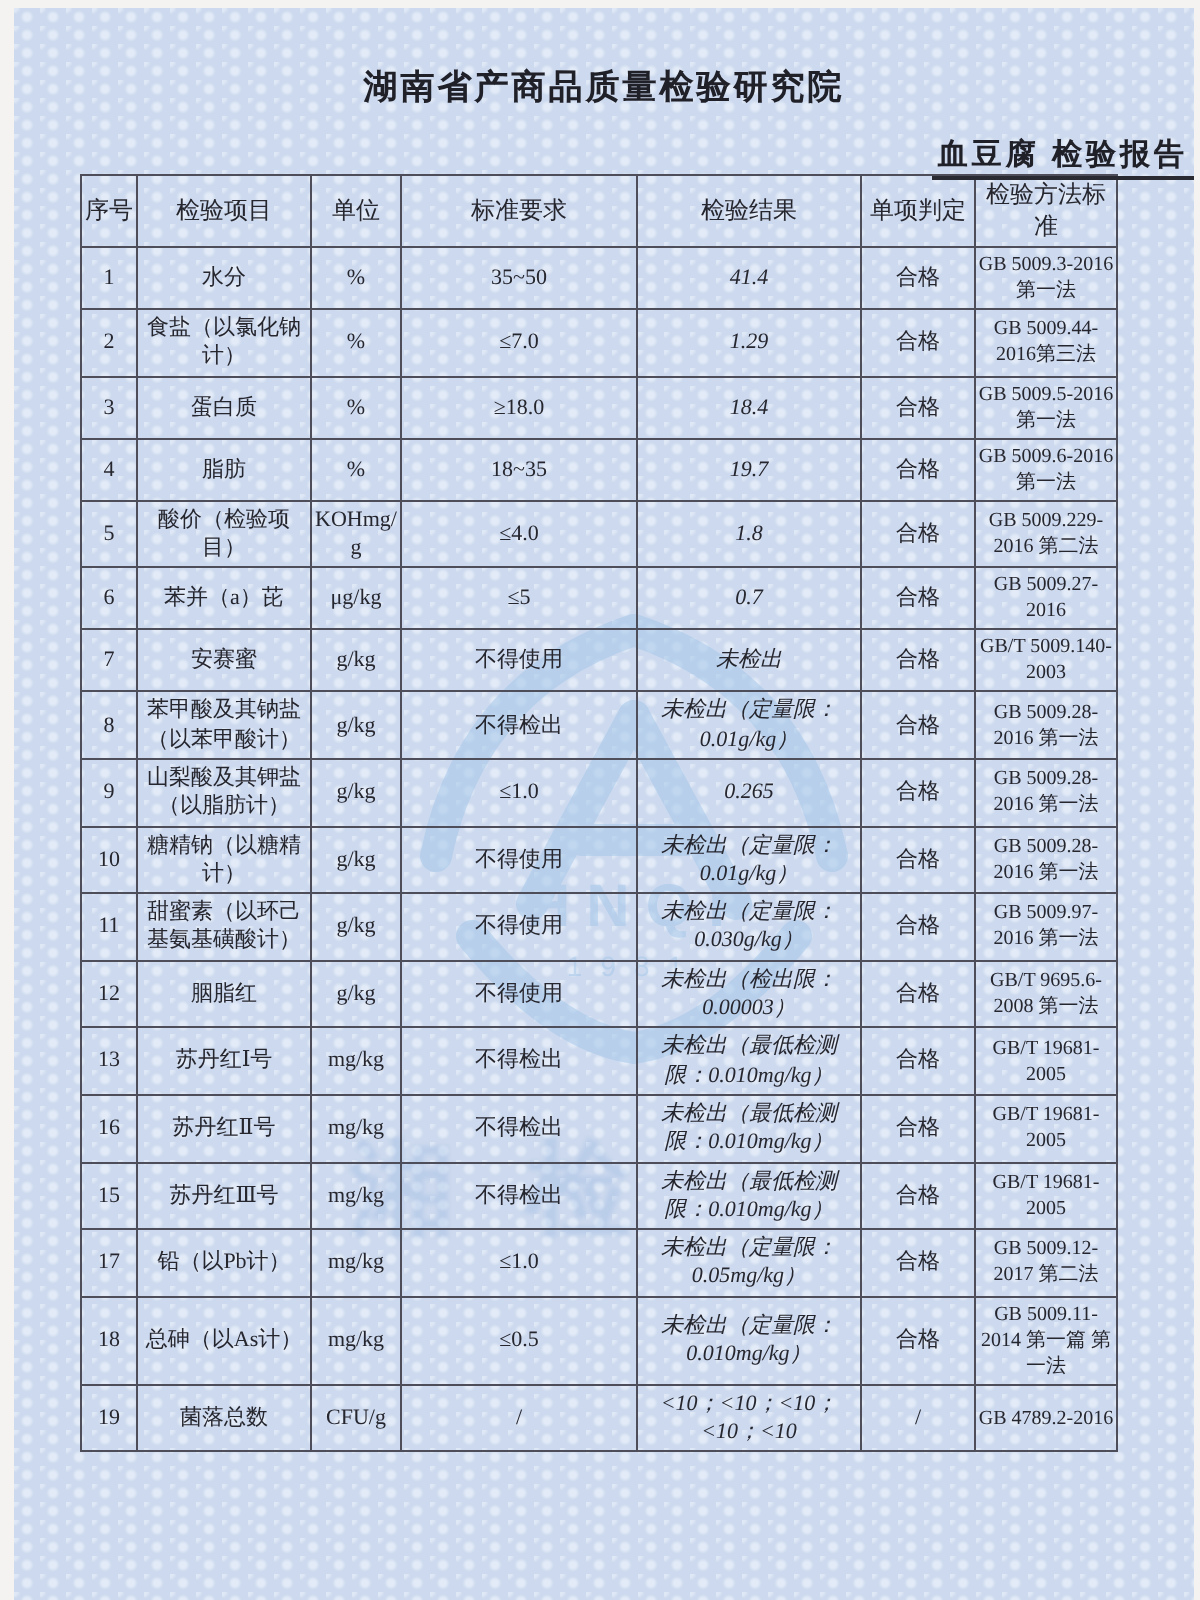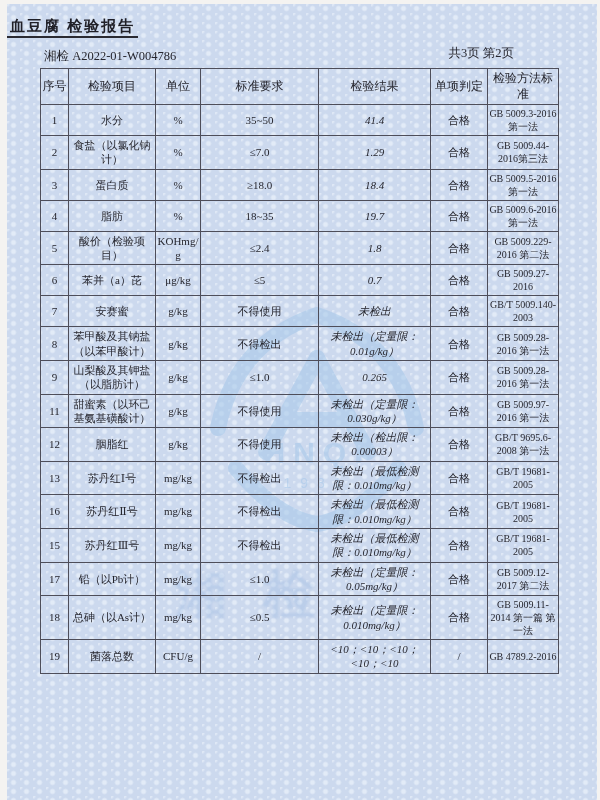--- a/index.html
+++ b/index.html
@@ -16,21 +16,21 @@
       radial-gradient(circle at 50% 50%, rgba(238,244,252,.65) 1.6px, rgba(238,244,252,0) 3.4px),
       radial-gradient(circle at 0% 0%, rgba(238,244,252,.55) 1.6px, rgba(238,244,252,0) 3.4px);
     background-size:13px 9px;
   }
   .content{position:relative;z-index:2;}
   .org-title{
     text-align:center;padding-top:28px;
     font-family:"Liberation Sans","DejaVu Sans",sans-serif;
     font-weight:bold;font-size:17px;letter-spacing:1.5px;color:#202028;
   }
-  .report-title{text-align:left;margin-top:13px;}
+  .report-title{text-align:right;margin-top:13px;}
   .report-title span{
     font-family:"Liberation Sans","DejaVu Sans",sans-serif;
     font-weight:bold;font-size:15px;letter-spacing:2px;color:#202028;
     border-bottom:2px solid #2a2a32;padding:0 3px 2px;
   }
   .meta{position:relative;margin:12px 33px 3px;height:17px;font-size:12.5px;}
   .meta-no{position:absolute;left:4px;top:0;}
   .meta-pages{position:absolute;right:50px;top:-3px;}
   table{
     border-collapse:collapse;table-layout:fixed;
@@ -69,28 +69,25 @@
       <path d="M89,120 L141,120"></path>
       <path d="M34,168 Q75,218 115,224 Q155,218 196,168"></path>
     </g>
     <text x="115" y="163" text-anchor="middle" font-family="Liberation Sans, DejaVu Sans, sans-serif" font-weight="bold" font-size="30" letter-spacing="8" fill="#a6c8ea">HNQI</text>
     <text x="115" y="188" text-anchor="middle" font-family="Liberation Sans, DejaVu Sans, sans-serif" font-size="14" letter-spacing="9" fill="#a6c8ea">1981</text>
   </svg>
 
   <div class="wm-chars">湘检</div>
 
   <div class="content">
+    <div class="org-title">湖南省产商品质量检验研究院</div>
     <div class="report-title">
       <span>血豆腐 检验报告</span>
     </div>
 
-    <div class="meta">
-      <span class="meta-no">湘检 A2022-01-W004786</span>
-      <span class="meta-pages">共3页 第2页</span>
-    </div>
 
     <table>
       <colgroup>
         <col style="width:28px">
           <col style="width:87px">
           <col style="width:45px">
         <col style="width:118px">
           <col style="width:112px">
           <col style="width:57px">
           <col style="width:71px">
@@ -140,21 +137,21 @@
     <td data-field="unit">%</td>
     <td data-field="requirement">18~35</td>
     <td data-field="result">19.7</td>
     <td data-field="verdict">合格</td>
     <td data-field="method">GB 5009.6-2016 第一法</td>
   </tr>
           <tr>
     <td data-field="no">5</td>
     <td data-field="item">酸价（检验项目）</td>
     <td data-field="unit">KOHmg/g</td>
-    <td data-field="requirement">≤2.4</td>
+    <td data-field="requirement">≤4.0</td>
     <td data-field="result">1.8</td>
     <td data-field="verdict">合格</td>
     <td data-field="method">GB 5009.229-2016 第二法</td>
   </tr>
           <tr>
     <td data-field="no">6</td>
     <td data-field="item">苯并（a）芘</td>
     <td data-field="unit">μg/kg</td>
     <td data-field="requirement">≤5</td>
     <td data-field="result">0.7</td>
@@ -178,20 +175,29 @@
     <td data-field="result">未检出（定量限：0.01g/kg）</td>
     <td data-field="verdict">合格</td>
     <td data-field="method">GB 5009.28-2016 第一法</td>
   </tr>
           <tr>
     <td data-field="no">9</td>
     <td data-field="item">山梨酸及其钾盐（以脂肪计）</td>
     <td data-field="unit">g/kg</td>
     <td data-field="requirement">≤1.0</td>
     <td data-field="result">0.265</td>
+    <td data-field="verdict">合格</td>
+    <td data-field="method">GB 5009.28-2016 第一法</td>
+  </tr>
+          <tr>
+    <td data-field="no">10</td>
+    <td data-field="item">糖精钠（以糖精计）</td>
+    <td data-field="unit">g/kg</td>
+    <td data-field="requirement">不得使用</td>
+    <td data-field="result">未检出（定量限：0.01g/kg）</td>
     <td data-field="verdict">合格</td>
     <td data-field="method">GB 5009.28-2016 第一法</td>
   </tr>
           <tr>
     <td data-field="no">11</td>
     <td data-field="item">甜蜜素（以环己基氨基磺酸计）</td>
     <td data-field="unit">g/kg</td>
     <td data-field="requirement">不得使用</td>
     <td data-field="result">未检出（定量限：0.030g/kg）</td>
     <td data-field="verdict">合格</td>

